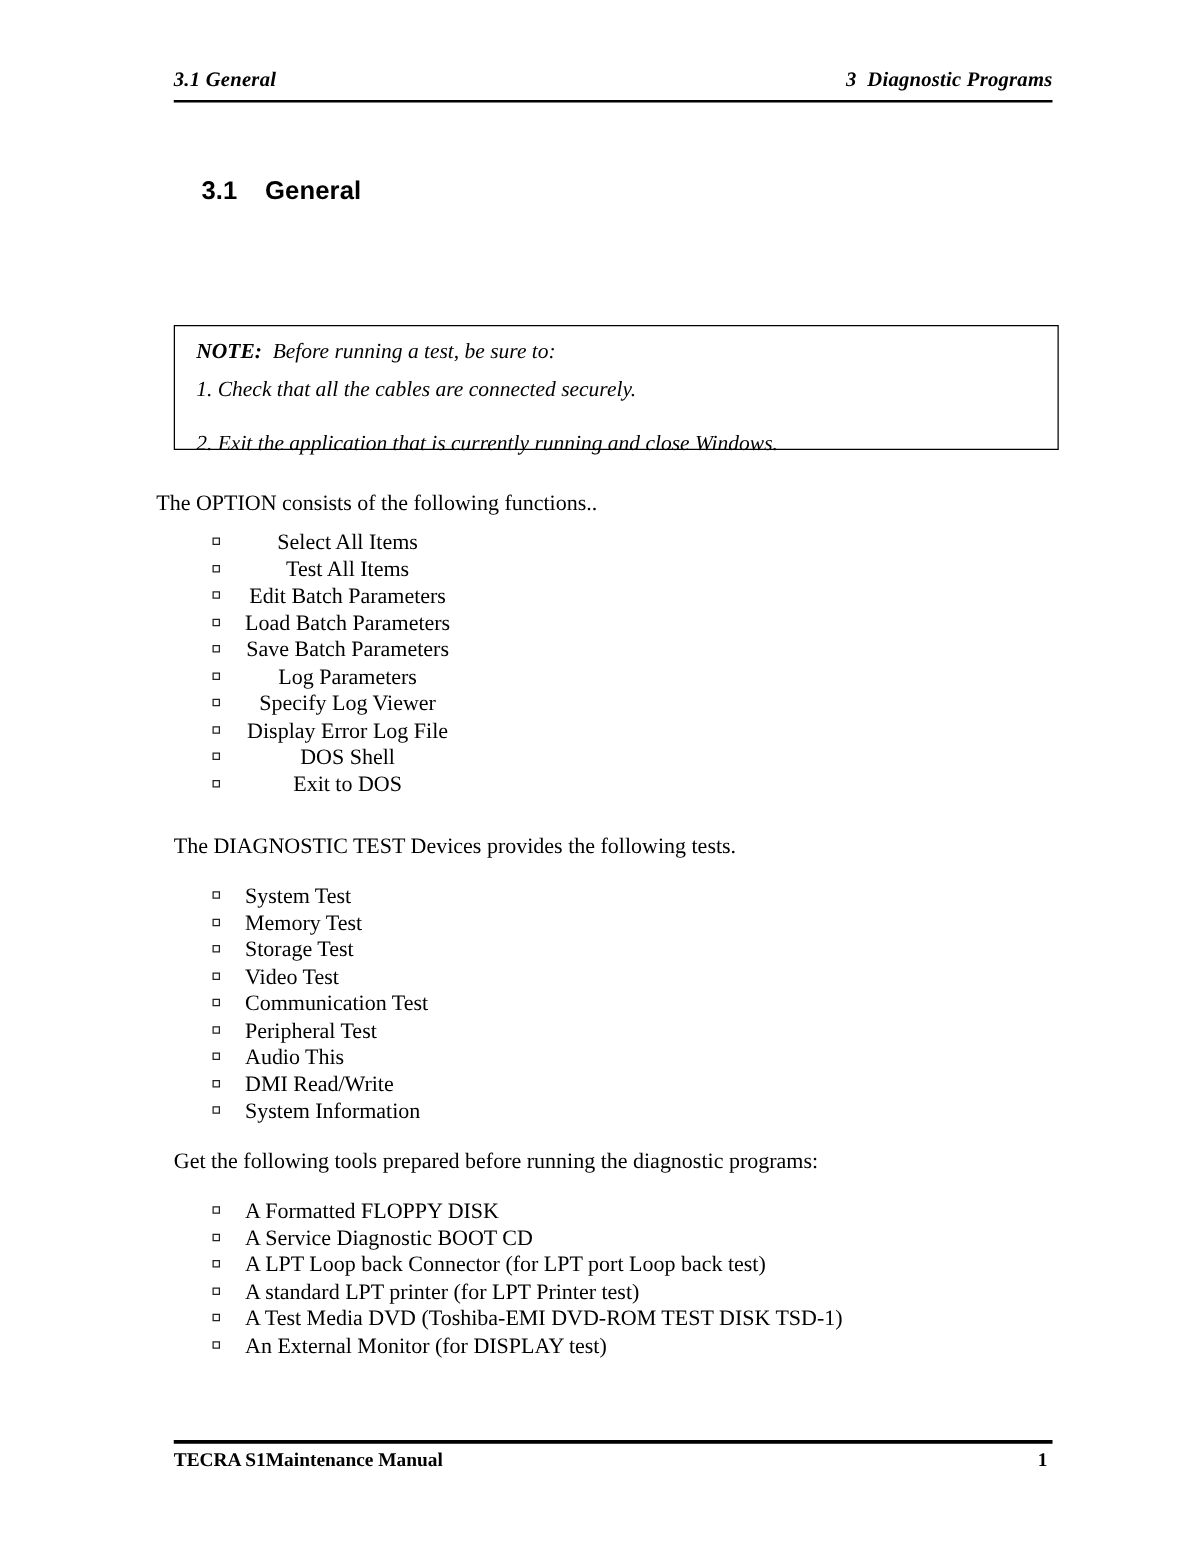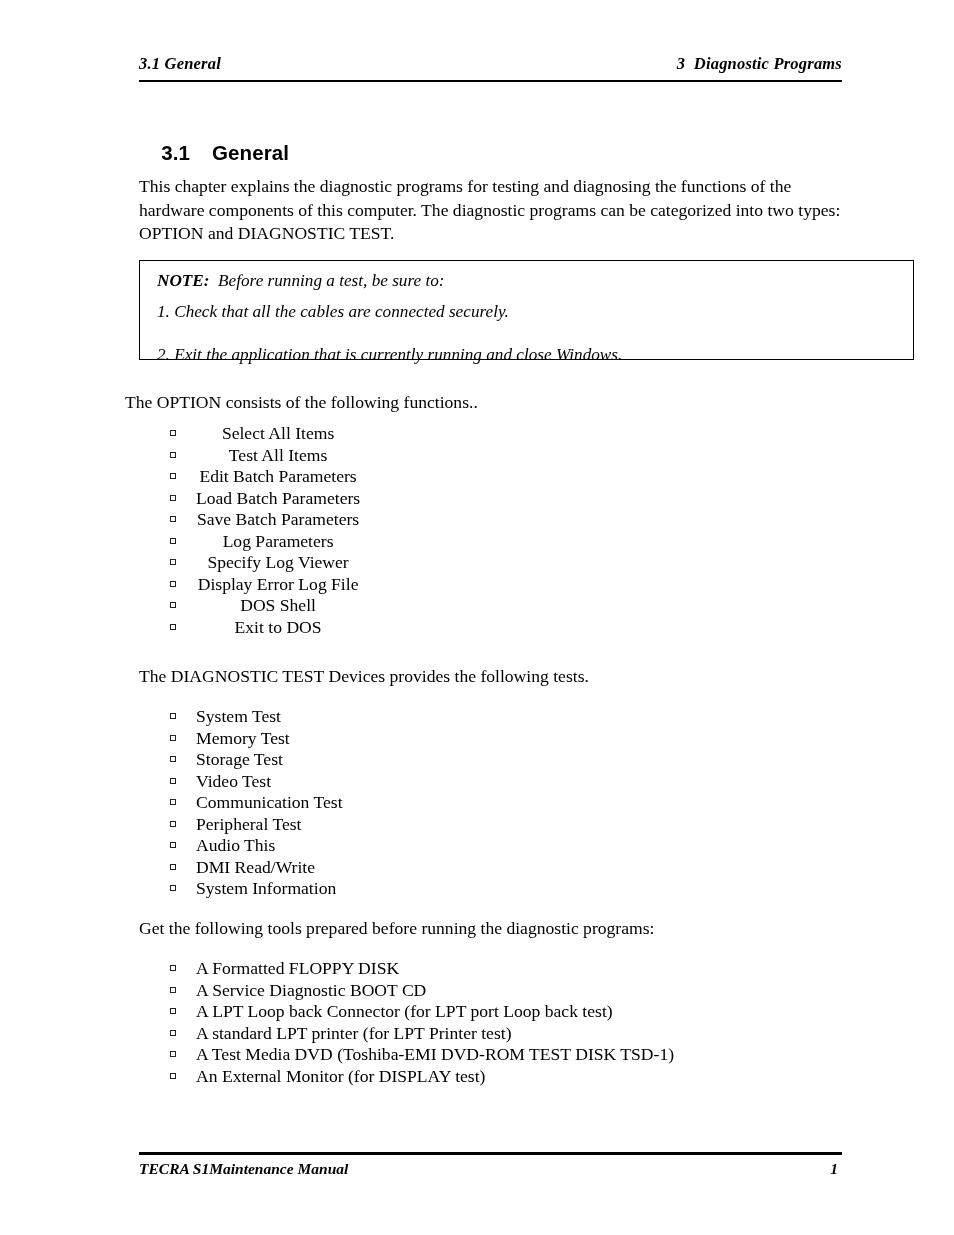--- a/index.html
+++ b/index.html
@@ -73,21 +73,21 @@
     left: 139px;
     top: 175px;
     width: 706px;
   }
 
   
   .note-box {
     position: absolute;
     left: 139px;
     top: 260px;
-    width: 775px;
+    width: 708px;
     height: 100px;
     border: 1.5px solid #000;
     box-sizing: border-box;
   }
   .note-line {
     position: absolute;
     left: 17px;
     font-style: italic;
     font-size: 17.2px;
     white-space: pre;
@@ -145,41 +145,39 @@
   }
   .running-foot {
     position: absolute;
     left: 139px;
     top: 1160px;
     width: 703px;
     display: flex;
     justify-content: space-between;
     align-items: baseline;
     font-weight: bold;
-    font-style: italic;
     font-size: 15.5px;
   }
   .running-foot .page-num { padding-right: 4px; }
 </style>
 </head>
 <body>
 
 <div class="page">
 
   <div class="running-head">
     <span class="rh-left">3.1 General</span>
     <span class="rh-right">3  Diagnostic Programs</span>
   </div>
   <div class="head-rule"></div>
 
   <div class="section-title">
     <span class="num">3.1</span><span>General</span>
   </div>
 
-  <div class="body-block intro">This chapter explains the diagnostic programs for testing and diagnosing the functions of the hardware components of this computer. The diagnostic programs can be categorized into two types: OPTION and DIAGNOSTIC TEST.</div>
 
   <div class="note-box">
     <div class="note-line l0"><span class="note-label">NOTE:</span><span>&nbsp; </span><span style="font-style:italic">Before running a test, be sure to:</span></div>
     <div class="note-line l1">1. Check that all the cables are connected securely.</div>
     <div class="note-line l2">2. Exit the application that is currently running and close Windows.</div>
   </div>
 
   <div class="body-block lead lead-1">The OPTION consists of the following functions..</div>
   <ul class="sq-list list-1">
     <li><span class="sq-marker"></span><span>Select All Items</span></li>

